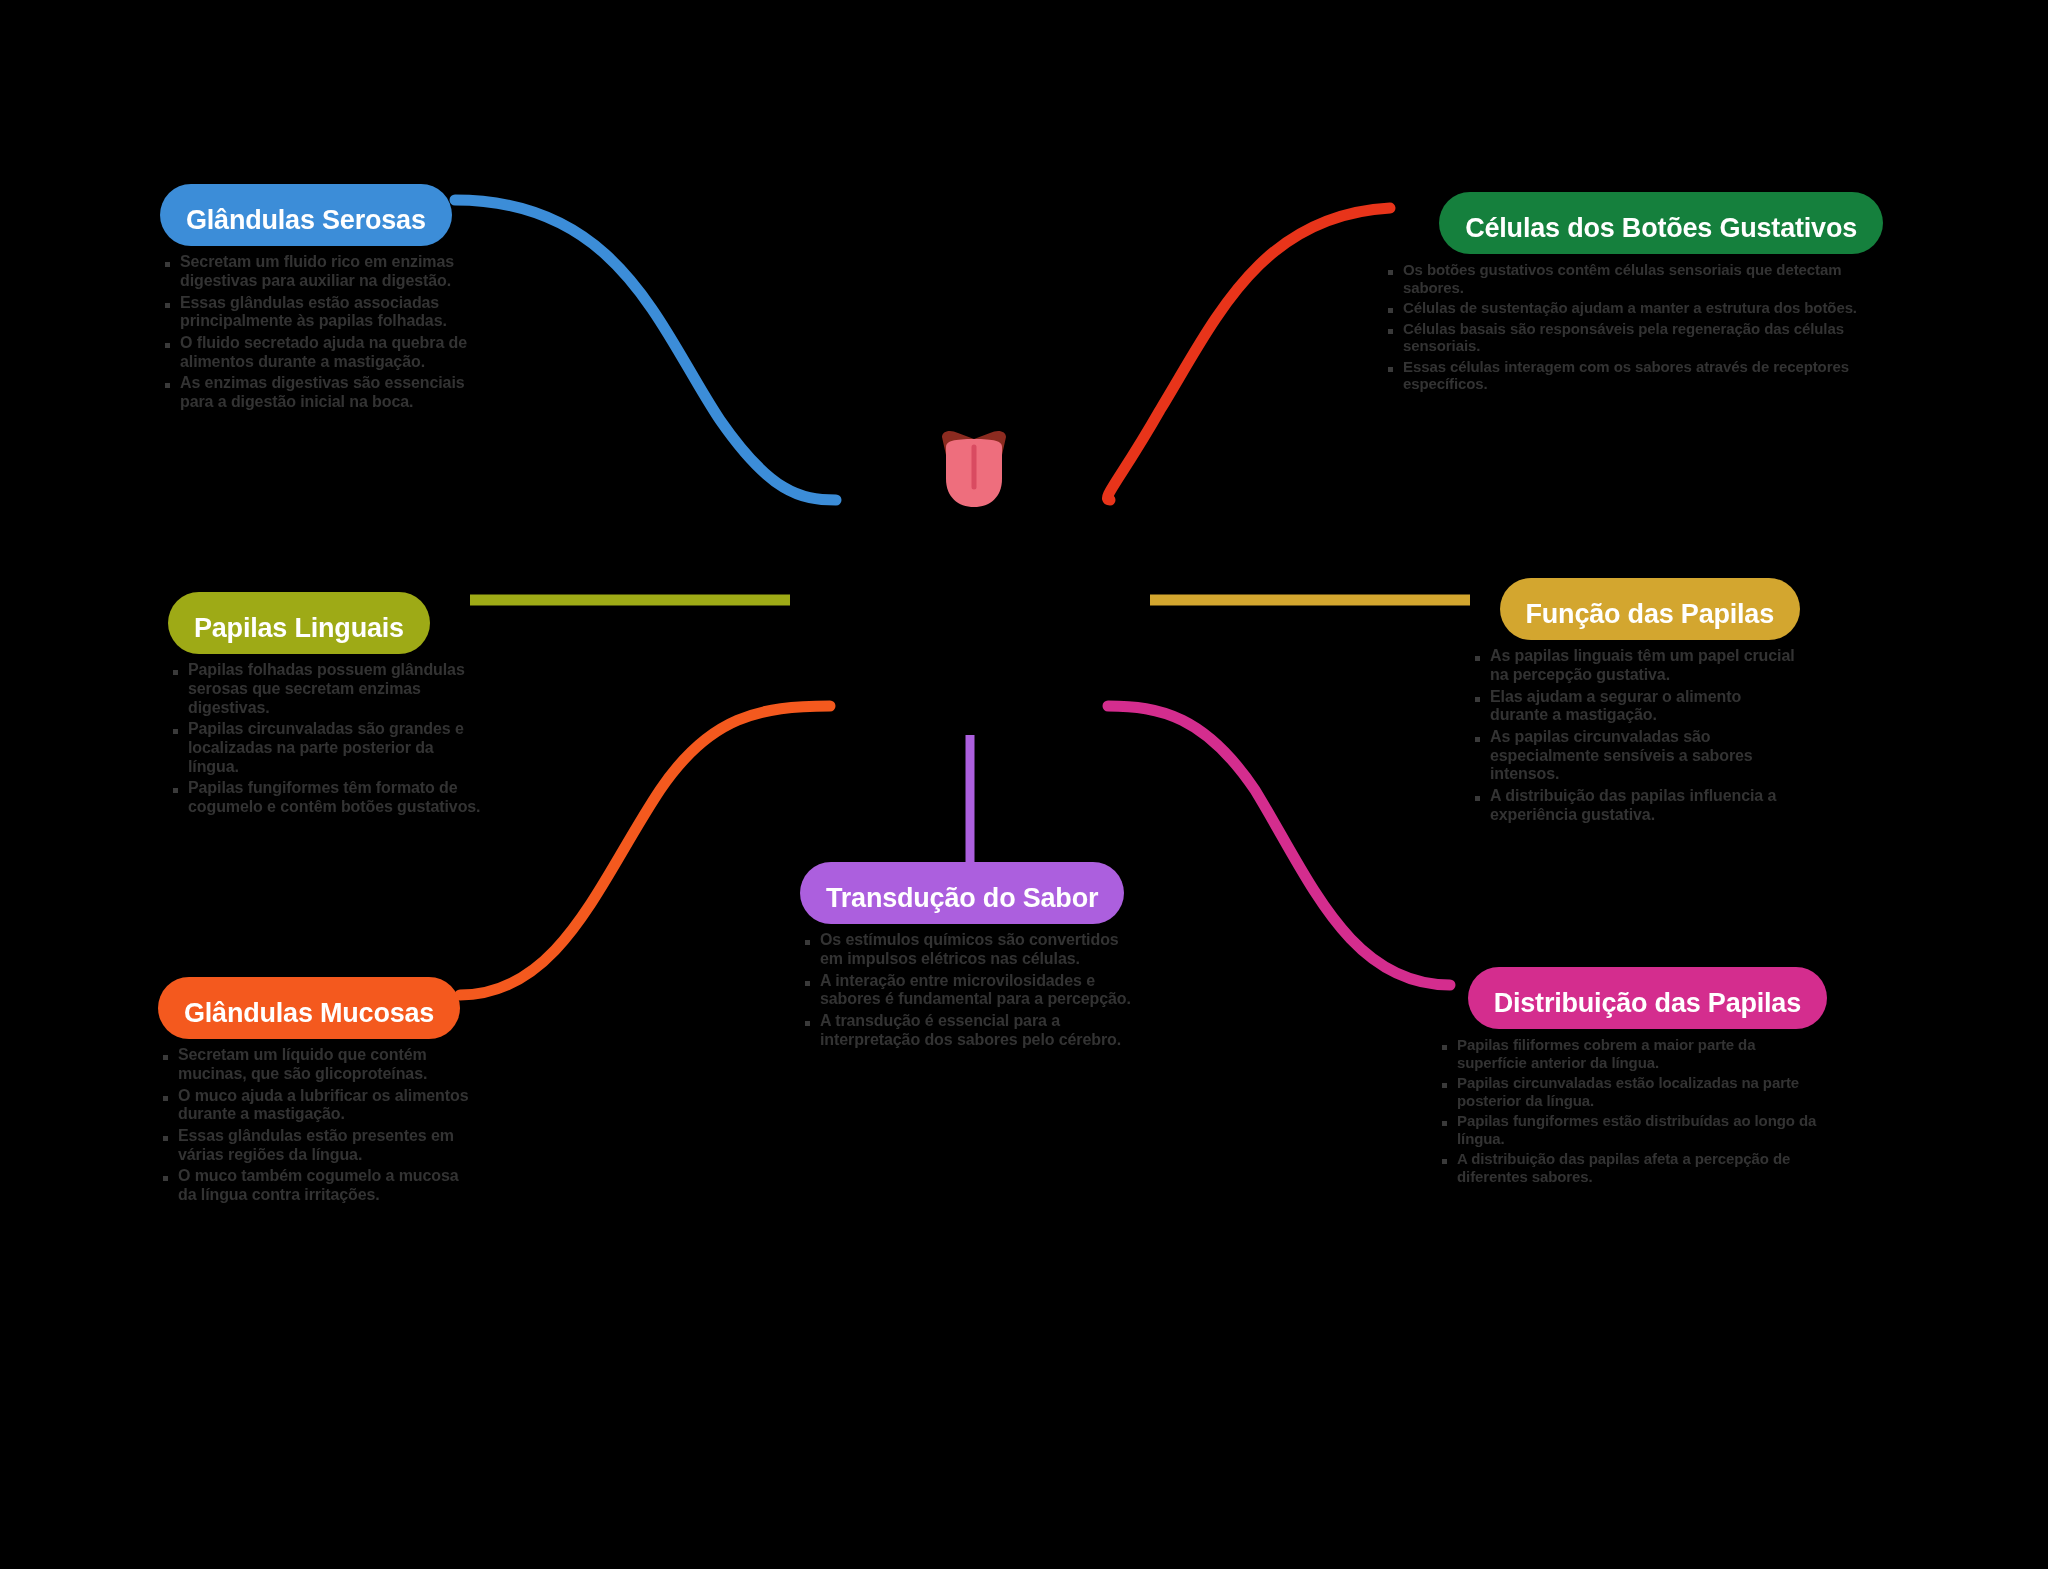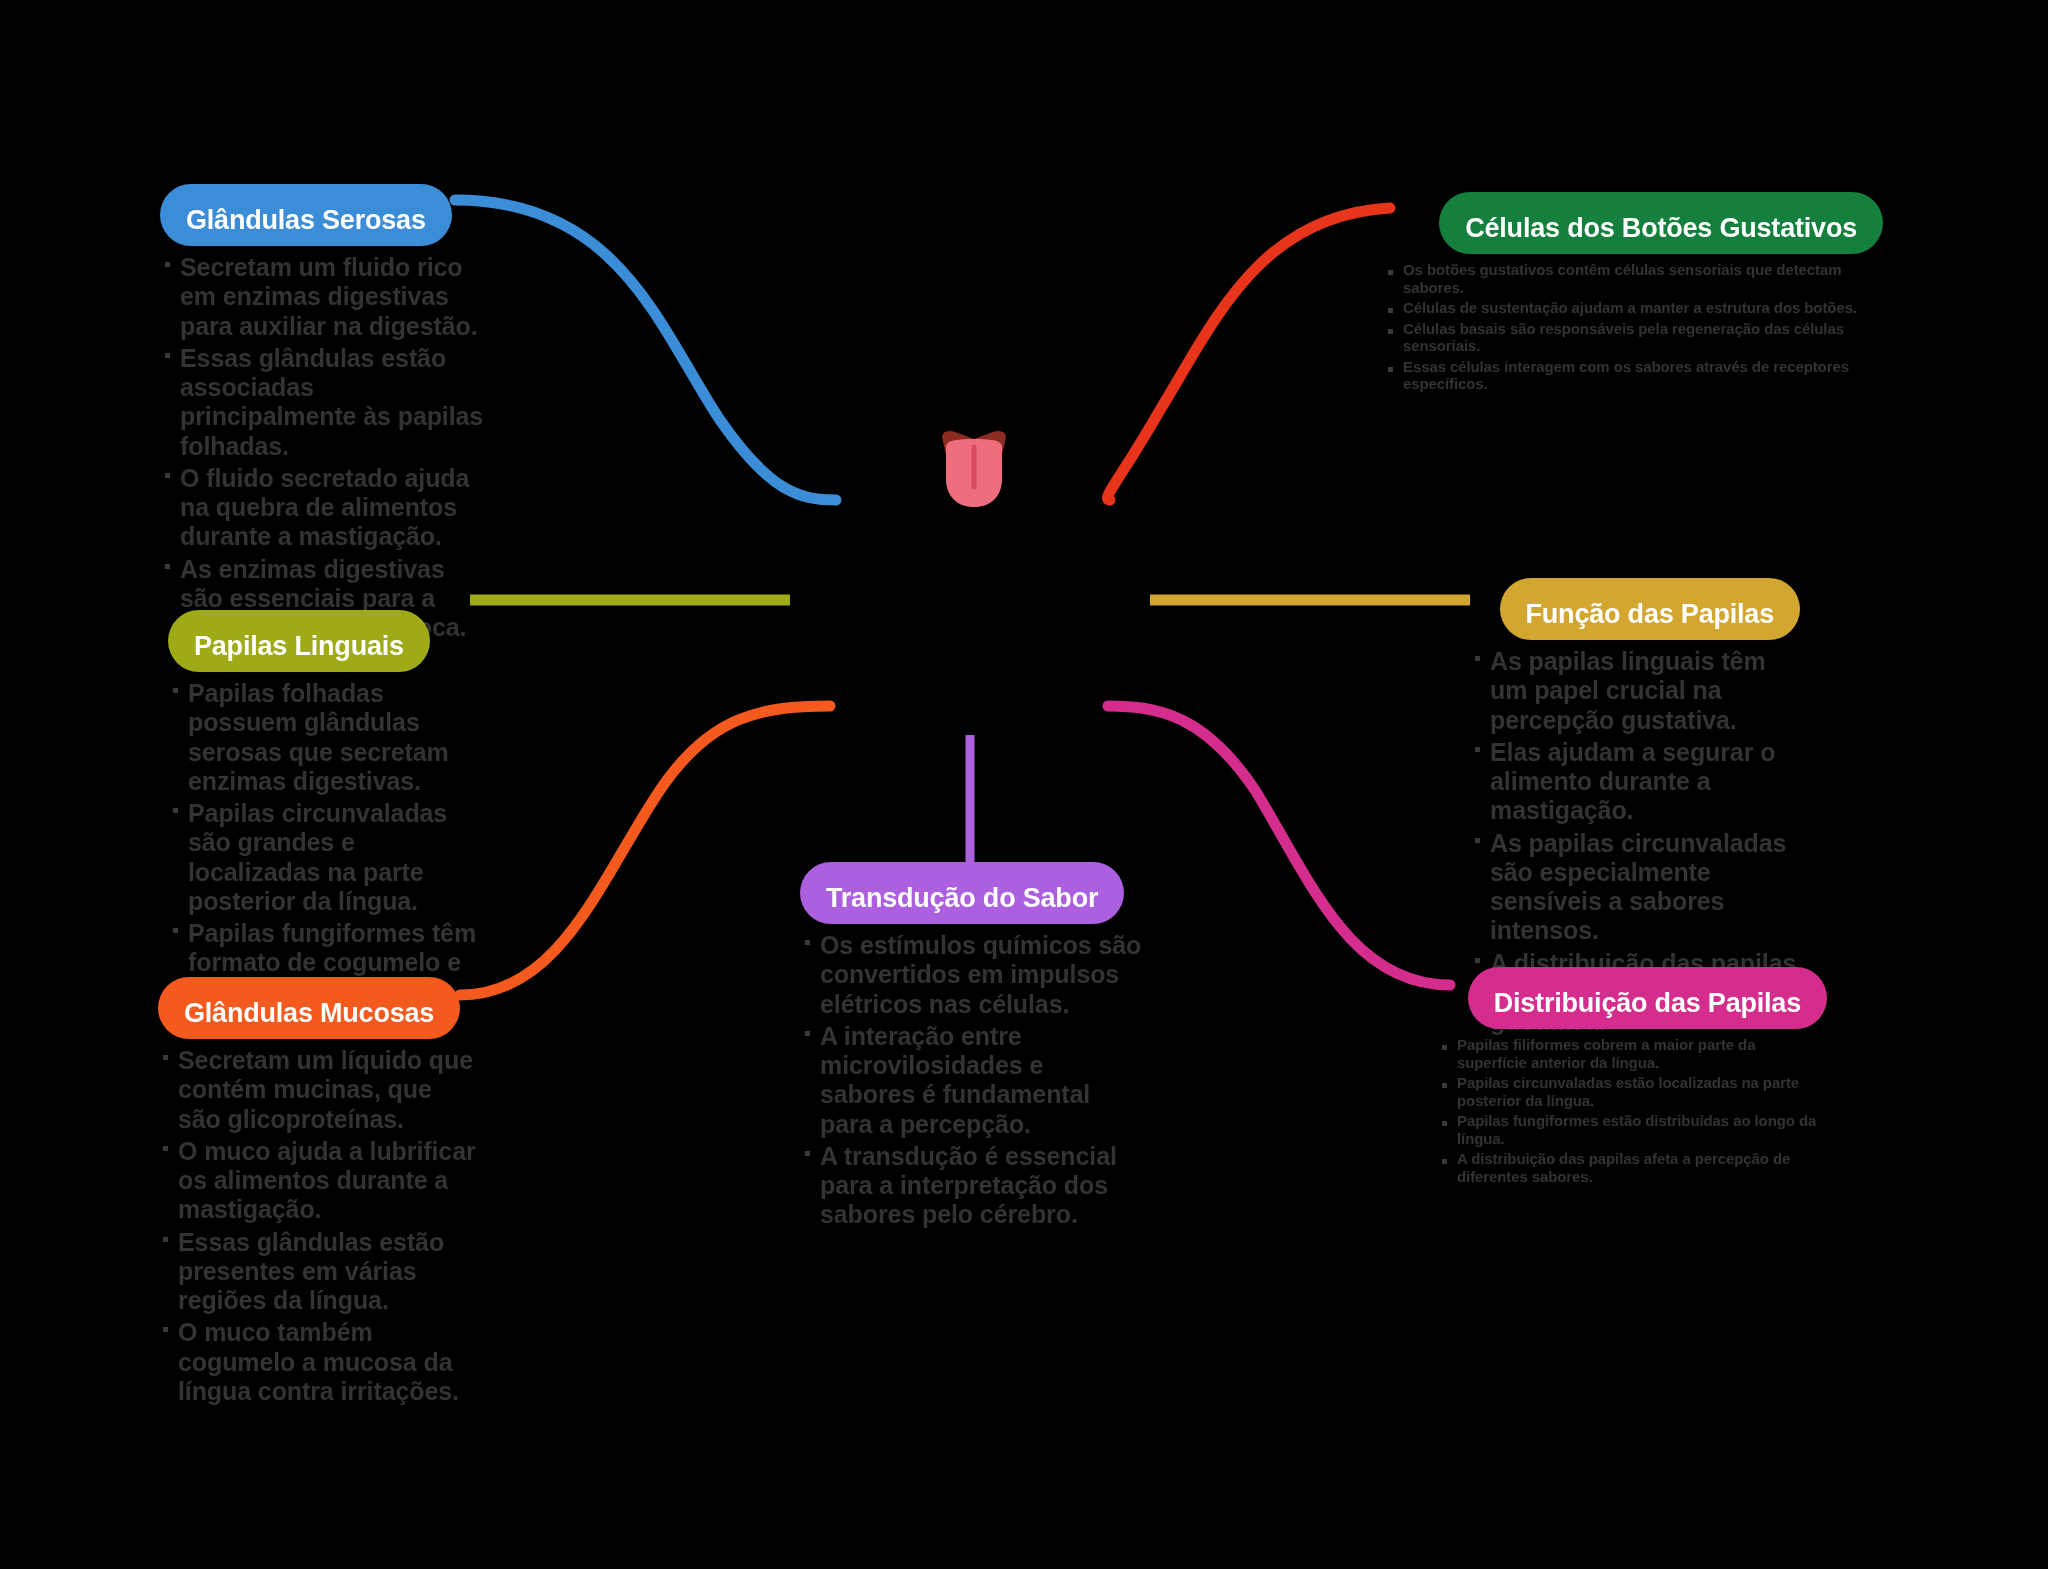--- a/index.html
+++ b/index.html
@@ -65,41 +65,41 @@
   .pill-row.right { justify-content: flex-end; }
 
   .bullets {
     list-style: none;
     margin: 7px 0 0 0;
     padding: 0;
   }
   .bullets li {
     position: relative;
     color: #333333;
-    font-size: 25px;
+    font-size: 16px;
     font-weight: 700;
     line-height: 1.17;
     letter-spacing: -0.1px;
     margin-bottom: 3px;
     padding-left: 20px;
   }
   .bullets li::before {
     content: "";
     position: absolute;
     left: 5px;
     top: 9px;
     width: 5px;
     height: 5px;
     background: #3a3a3a;
   }
 
   
   #node-serosas      { left: 160px; top: 184px;  width: 330px; }
   #node-botoes       { left: 1383px; top: 192px; width: 500px; }
-  #node-papilas      { left: 168px; top: 610px;  width: 320px; }
+  #node-papilas      { left: 168px; top: 592px;  width: 320px; }
   #node-funcao       { left: 1470px; top: 578px; width: 330px; }
   #node-mucosas      { left: 158px; top: 977px;  width: 320px; }
   #node-transducao   { left: 800px; top: 862px;  width: 345px; }
   #node-distribuicao { left: 1437px; top: 967px; width: 390px; }
 
   #node-botoes .bullets li,
   #node-distribuicao .bullets li { font-size: 15px; }
 </style>
 </head>
 <body>

